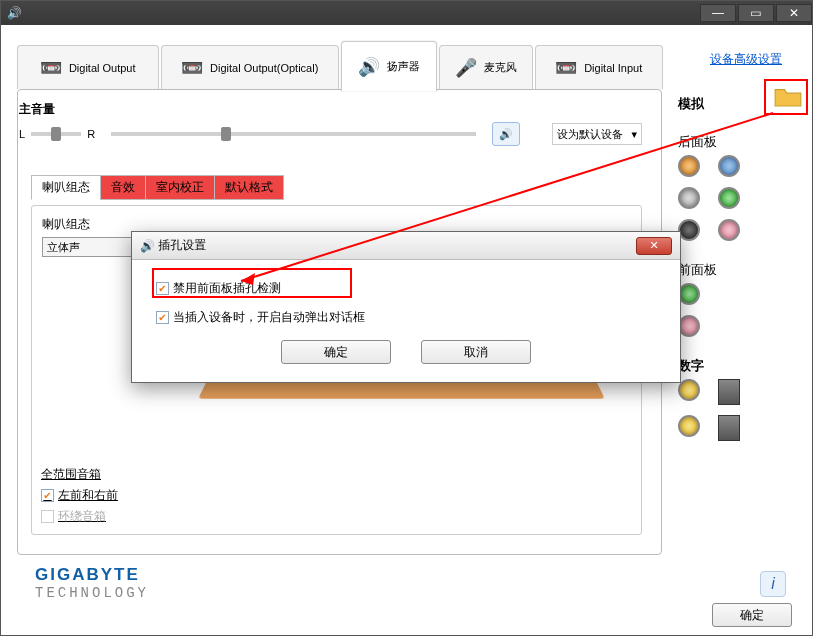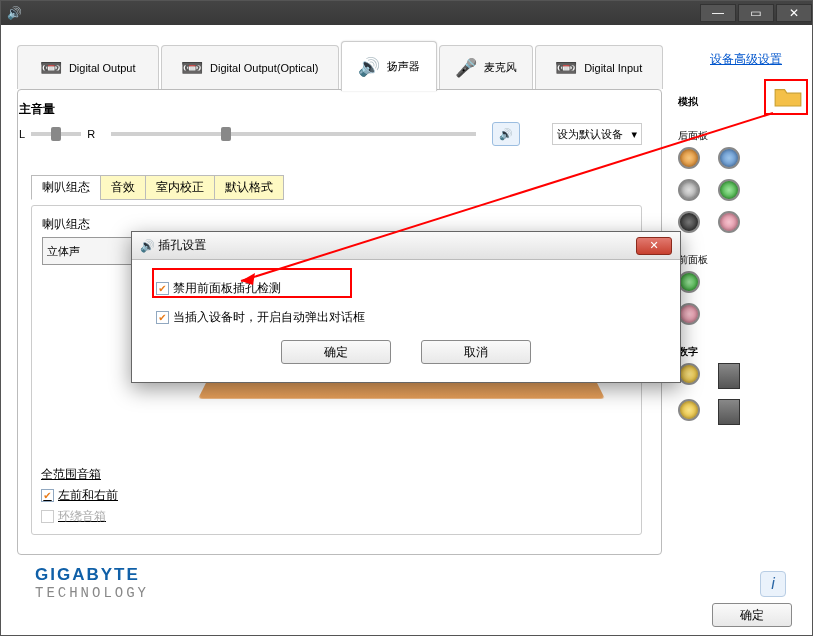--- a/index.html
+++ b/index.html
@@ -27,37 +27,37 @@
 .vol-label { font-size:12px; font-weight:bold; }
 .bal-row { display:flex; align-items:center; gap:6px; margin-top:4px; font-size:11px; }
 .bal-track { width:50px; height:4px; background:#d0d0d0; position:relative; }
 .bal-track::after{content:"";position:absolute;top:-5px;left:20px;width:10px;height:14px;background:#888;border-radius:2px;}
 .main-track { flex:1; height:4px; background:#d0d0d0; position:relative; margin:0 10px; }
 .main-track::after{content:"";position:absolute;top:-5px;left:30%;width:10px;height:14px;background:#888;border-radius:2px;}
 .spk-btn { width:28px; height:24px; border:1px solid #9bbde0; border-radius:3px; background:#eaf2fb; display:flex;align-items:center;justify-content:center; cursor:pointer;}
 .default-dd { width:90px; height:22px; border:1px solid #ccc; font-size:11px; display:flex;align-items:center;justify-content:space-between;padding:0 4px; }
 
 .sub-tabs { position:absolute; top:150px; left:30px; display:flex; font-size:12px; }
-.sub-tab { border:1px solid #bbb; padding:3px 10px; background:#fef9c3; cursor:pointer; margin-right:-1px; }
+.sub-tab { border:1px solid #bbb; padding:3px 10px; background:#ef4444; cursor:pointer; margin-right:-1px; }
 .sub-tab.active { background:#fff; border-bottom-color:#fff; }
 
 .spk-config { position:absolute; top:180px; left:30px; right:170px; bottom:100px; border:1px solid #ccc; border-radius:3px; padding:10px; font-size:12px; background:#fff; }
 .spk-config .cfg-label { font-size:12px; margin-bottom:4px; }
-.cfg-dd { width:110px; height:28px; border:1px solid #999; font-size:11px; display:flex;align-items:center;padding:0 4px;justify-content:space-between; background:#f5f5f5;}
+.cfg-dd { width:110px; height:20px; border:1px solid #999; font-size:11px; display:flex;align-items:center;padding:0 4px;justify-content:space-between; background:#f5f5f5;}
 .speaker-visual { position:absolute; top:20px; left:140px; right:10px; height:200px; }
 .stage { position:absolute; left:50px; right:50px; bottom:20px; height:110px; background:linear-gradient(#f5b878,#e8a05a); transform:perspective(300px) rotateX(40deg); border-radius:4px; }
 
 .full-range { position:absolute; bottom:110px; left:40px; font-size:12px;text-decoration:underline; }
 .chk { display:flex; align-items:center; gap:4px; margin-top:4px; }
 .chkbox { width:13px;height:13px;border:1px solid #91a8c0;display:flex;align-items:center;justify-content:center;font-size:10px;color:#e87b1a;background:#fff;}
 .chk.disabled { color:#aaa; }
 .chk.disabled .chkbox{border-color:#ccc;}
 
 
-.right-panel { position:absolute; top:70px; right:14px; width:120px; bottom:80px; font-size:10px; }
+.right-panel { position:absolute; top:70px; right:14px; width:120px; bottom:80px; font-size:13px; }
 .analog-label { font-weight:bold; }
 .folder-ico { position:absolute; top:-10px; right:-4px; width:28px;height:22px; cursor:pointer;}
 .folder-redbox { position:absolute; top:-16px; right:-10px; width:44px;height:36px; border:2px solid red; pointer-events:none;}
 .section-t { display:block; margin-top:20px; margin-bottom:4px; }
 .jack-grid { display:grid; grid-template-columns:28px 28px; gap:10px 12px; margin-bottom:10px;}
 .jack { width:22px;height:22px;border-radius:50%; border:2px solid #888; box-shadow:inset 0 0 4px rgba(0,0,0,.4);}
 .jack.blue{background:radial-gradient(#9cc4ea,#4b81c2);} .jack.grey{background:radial-gradient(#ddd,#999);}
 .jack.green{background:radial-gradient(#9fe49f,#1f9d1f);} .jack.black{background:radial-gradient(#777,#222);}
 .jack.orange{background:radial-gradient(#f6c67e,#d77a1a);} .jack.pink{background:radial-gradient(#f5c3ce,#d67a90);}
 .jack.yellow{background:radial-gradient(#f8e38a,#e0b020);}

